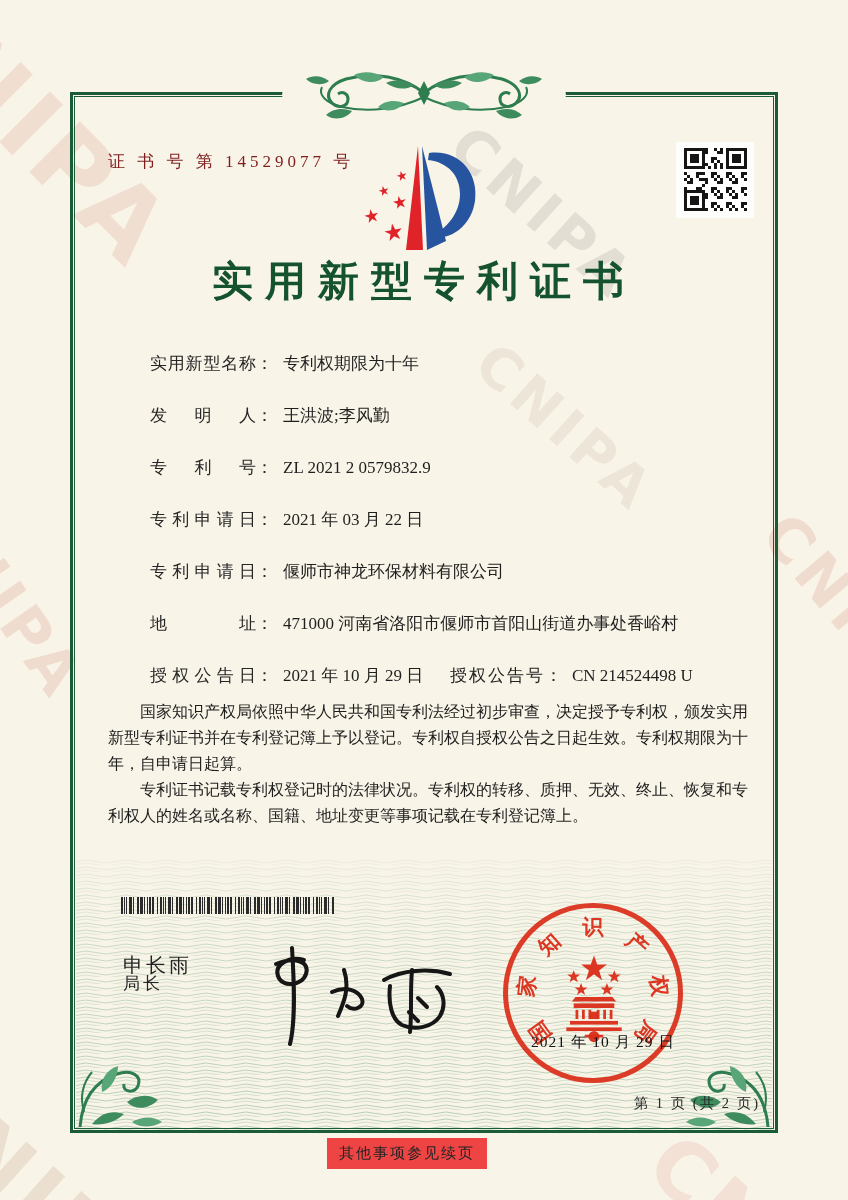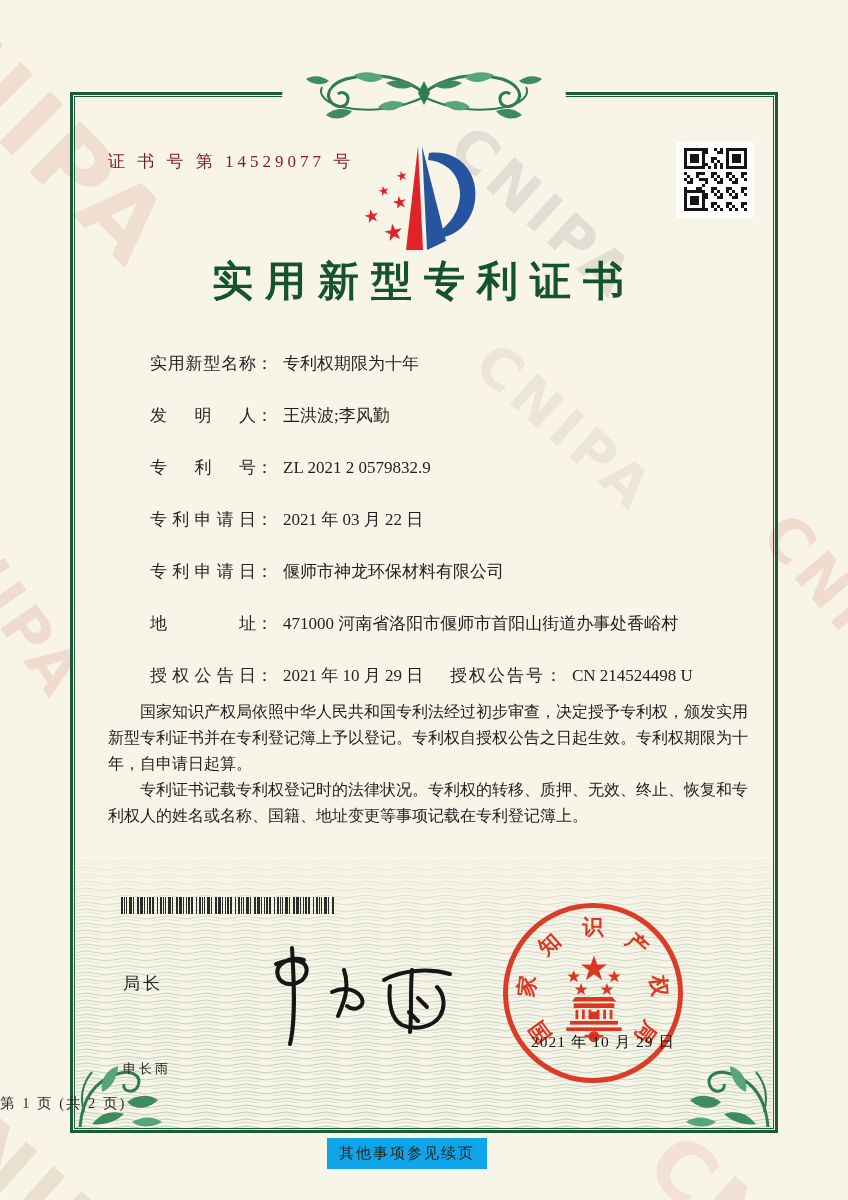--- a/index.html
+++ b/index.html
@@ -51,44 +51,44 @@
   
   .body-text{
     position:absolute; left:108px; top:699px; width:640px; z-index:4;
     font-size:16px; line-height:26px; color:#1e1e1e; text-align:justify;
   }
   .body-text p{margin:0; text-indent:2em;}
   
   .barcode{position:absolute; left:121px; top:897px; z-index:4;}
   
   .sig-title{position:absolute; left:123px; top:972px; font-size:17px; letter-spacing:3px; z-index:4; color:#232323;}
-  .sig-name{position:absolute; left:123px; top:1060px; font-size:13px; letter-spacing:3px; z-index:4; color:#232323;}
+  .sig-name{position:absolute; left:123px; top:952px; font-size:20px; letter-spacing:3px; z-index:4; color:#232323;}
   .signature{position:absolute; left:252px; top:942px; z-index:5;}
   
   .seal{
     position:absolute; left:503px; top:903px; width:170px; height:170px;
     border:5px solid rgba(218,44,23,.92); border-radius:50%; z-index:5;
   }
   .seal-char{
     position:absolute; font-size:21px; font-weight:bold; color:rgba(218,44,23,.95);
     font-family:"Liberation Serif","DejaVu Serif",serif;
   }
   .seal-emblem{position:absolute; left:38px; top:40px;}
   .seal-date{
     position:absolute; left:503px; top:1032px; width:200px; text-align:center;
     font-size:15.5px; letter-spacing:1px; color:#141414; z-index:6;
   }
   
   .page-info{
-    position:absolute; left:0; top:1094px; width:760px; text-align:left;
+    position:absolute; left:0; top:1094px; width:760px; text-align:right;
     font-size:14.5px; letter-spacing:2px; color:#2a2a2a; z-index:4;
   }
   .continuation{
     position:absolute; left:327px; top:1138px; width:160px; height:31px;
-    background:#0ea5e9; line-height:31px; text-align:center; font-size:15px;
+    background:#ef4444; line-height:31px; text-align:center; font-size:15px;
     letter-spacing:2px; color:#242424; z-index:4;
   }
 </style>
 </head>
 <body>
 
 <div class="page">
 
   <span class="wm" style="left:-60px; top:-46px; font-size:98px; color:rgba(232,199,184,.5); transform:rotate(45deg);">CNIPA</span>
   <span class="wm" style="left:482px; top:112px; font-size:58px; color:rgba(150,145,135,.22); transform:rotate(42deg);">CNIPA</span>

